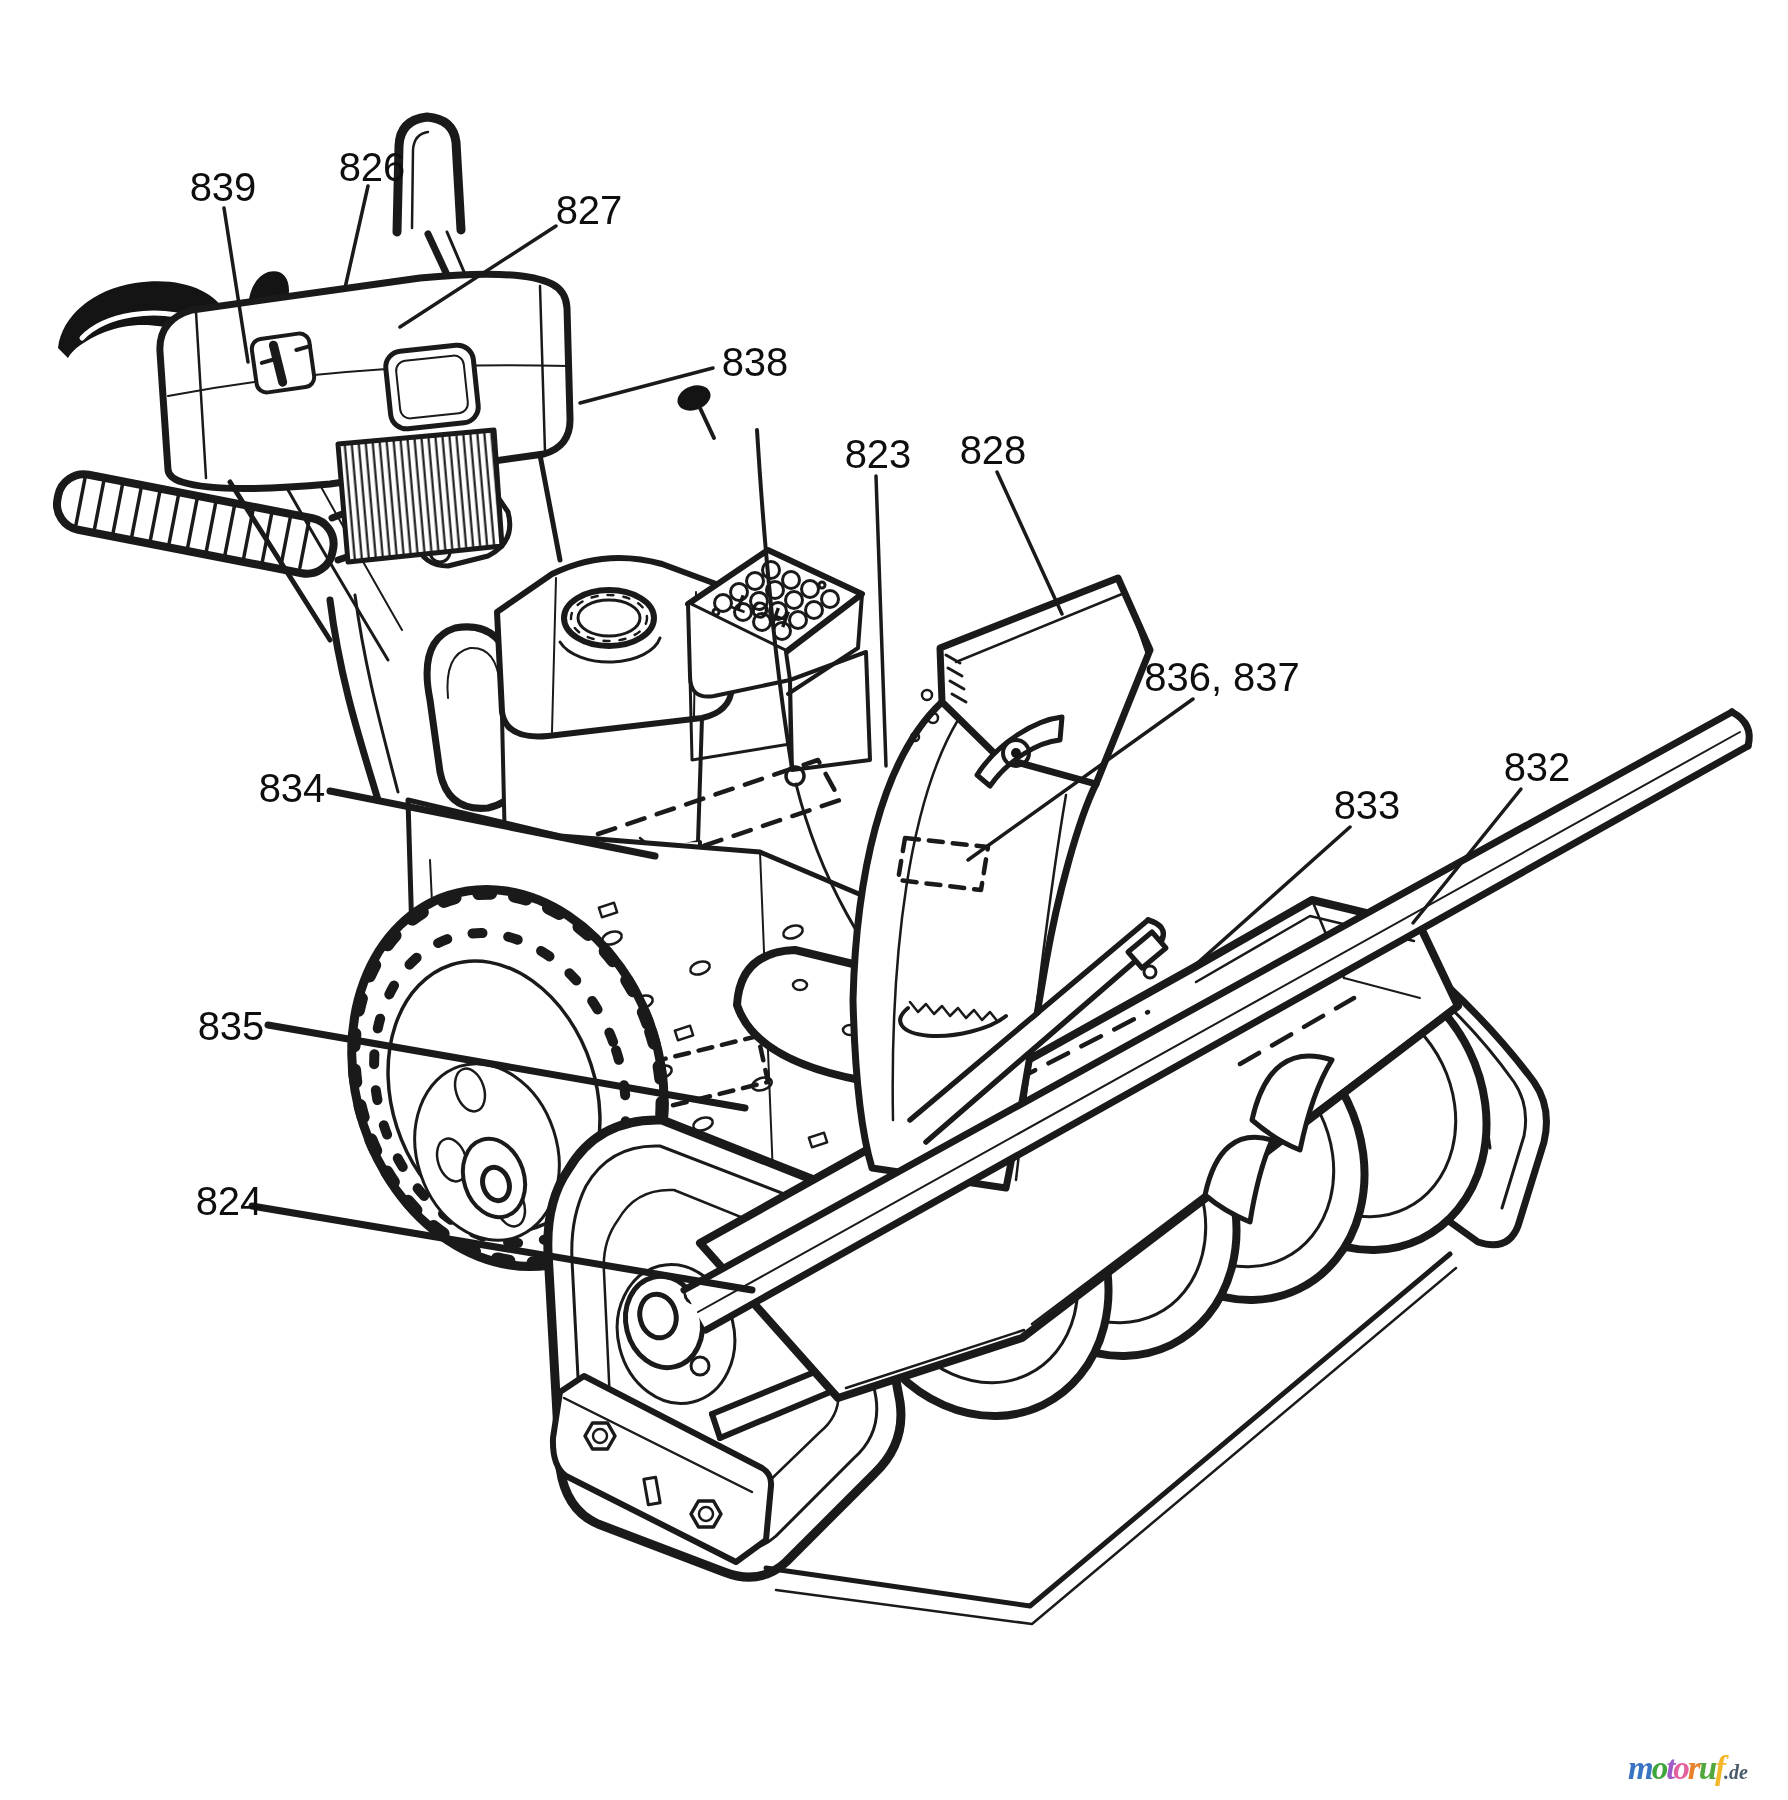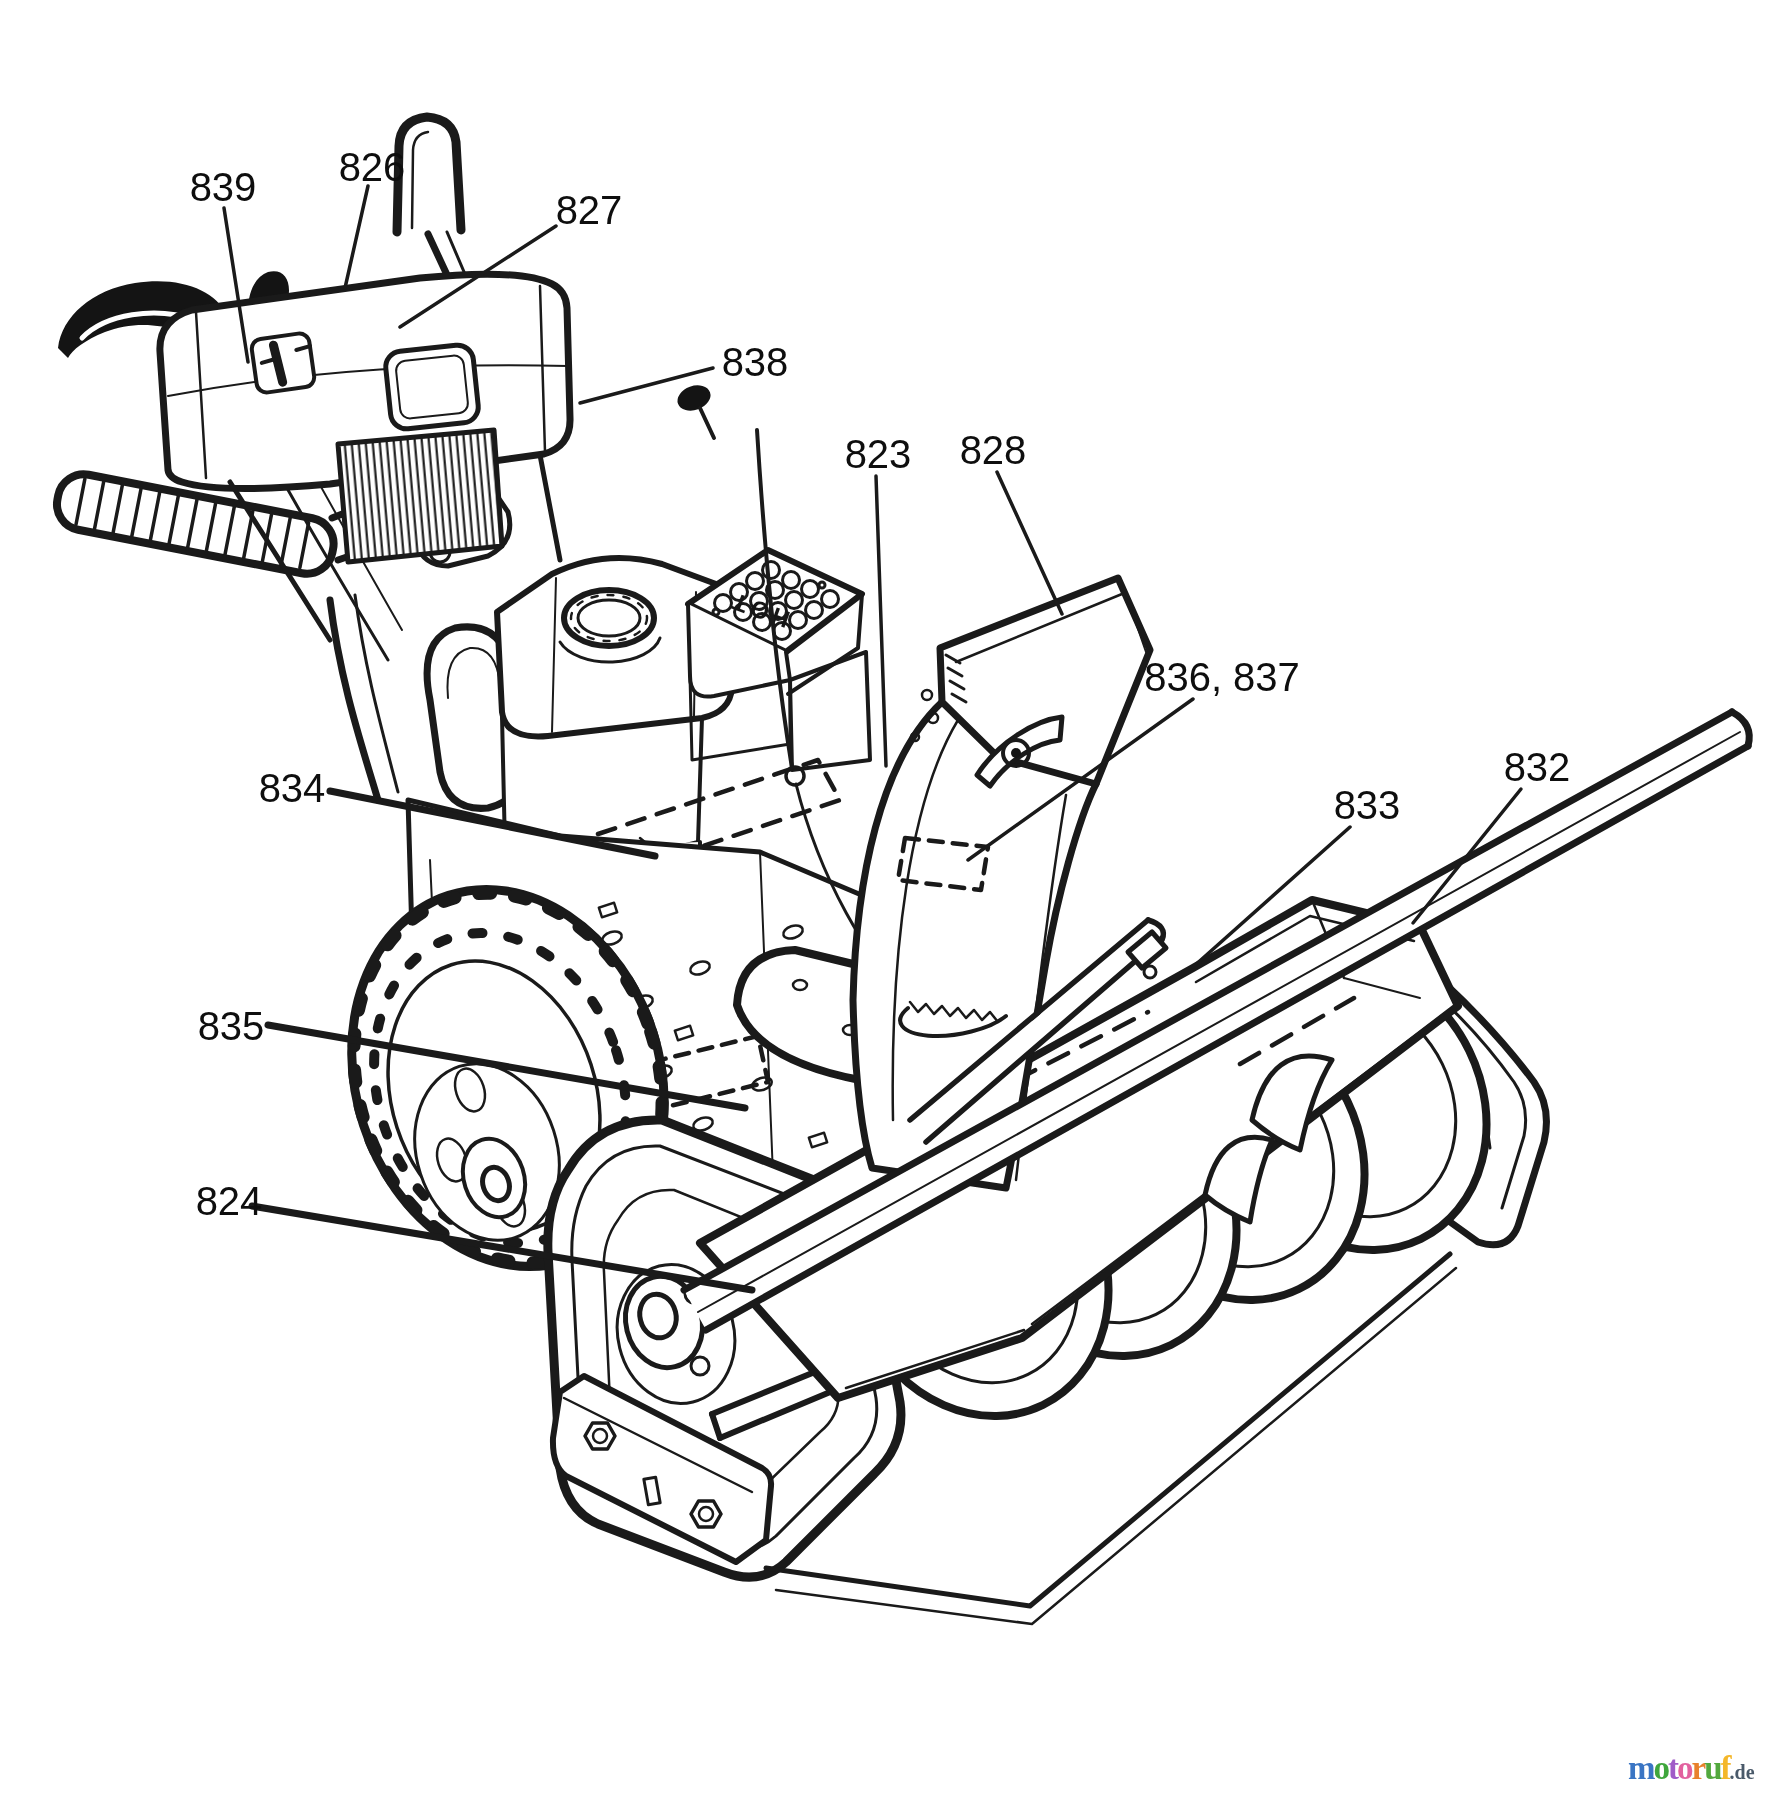--- a/index.html
+++ b/index.html
@@ -3,21 +3,21 @@
 <meta charset="utf-8">
 <style>
   html,body{margin:0;padding:0;background:#ffffff;}
   body{width:1788px;height:1800px;overflow:hidden;font-family:"Liberation Sans",sans-serif;}
   .stage{position:relative;width:1788px;height:1800px;background:#fff;}
   svg{position:absolute;left:0;top:0;}
   .callout-text{font-family:"Liberation Sans",sans-serif;font-size:40px;fill:#0e0e0e;}
   .hot-text{font-family:"Liberation Sans",sans-serif;font-weight:bold;font-size:24px;letter-spacing:4px;fill:#161616;}
   .watermark{position:absolute;left:1628px;top:1750px;width:160px;height:46px;
              font-family:"Liberation Serif",serif;font-weight:bold;font-size:33px;
-             letter-spacing:-2px;white-space:nowrap;cursor:pointer;}
+             letter-spacing:-2px;white-space:nowrap;cursor:pointer;font-style:italic;}
   .watermark .suffix{font-size:20px;letter-spacing:0;}
 </style>
 </head>
 <body>
 
 <div class="stage">
 <svg width="1788" height="1800" viewBox="0 0 1788 1800" stroke-linecap="round" stroke-linejoin="round">
   <defs>
     <pattern id="vstripes" width="7" height="8" patternUnits="userSpaceOnUse" patternTransform="rotate(-5)">
       <rect width="7" height="8" fill="#ffffff"></rect>

